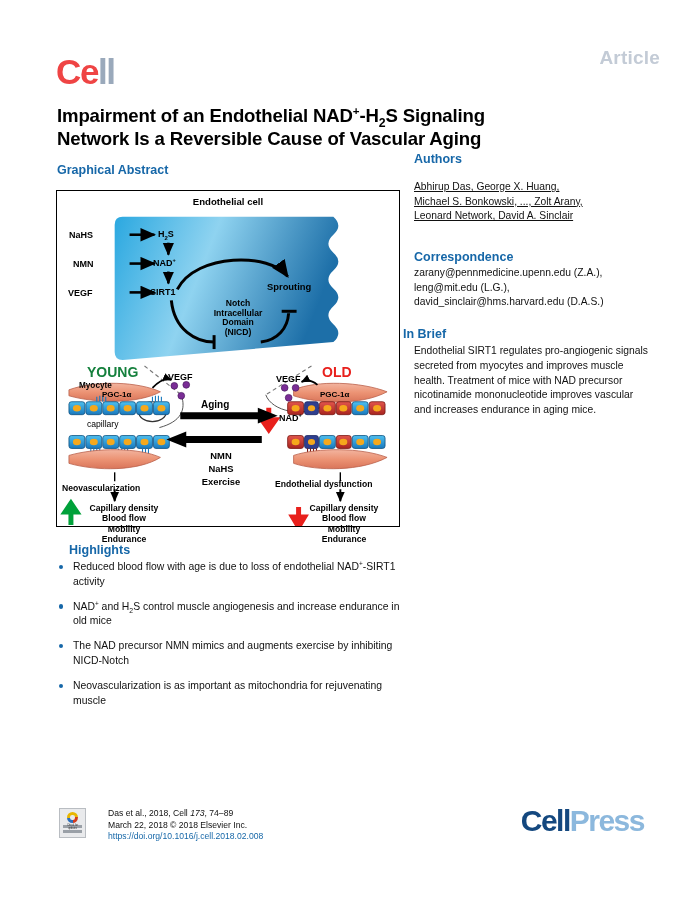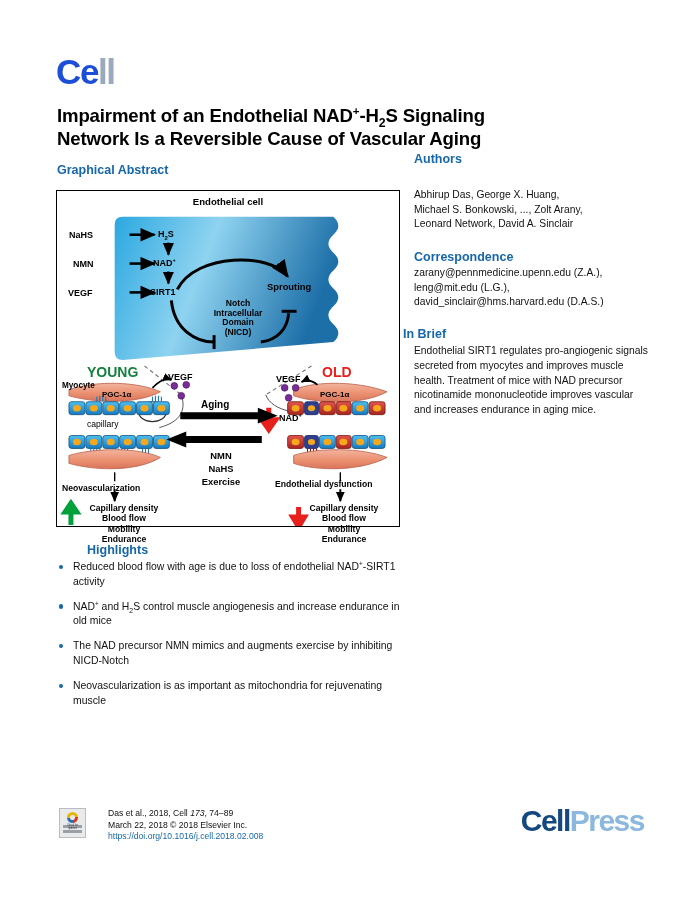--- a/index.html
+++ b/index.html
@@ -19,46 +19,46 @@
     text-align:right;
     font-size:19px;font-weight:bold;color:#c3cbd6;
     letter-spacing:.2px;
   }
   .cell-logo{
     position:absolute;left:56px;top:54px;
     font-size:35px;font-weight:bold;color:#1a6ba3;
     letter-spacing:-1.4px;line-height:1;
     font-family:"Liberation Sans", sans-serif;
   }
-  .cell-logo .l1{color:#1d4ed8;}
+  .cell-logo .l1{color:#ef4444;}
   .cell-logo .l2{color:#9aa9bb;}
   .paper-title{
     position:absolute;left:57px;top:104px;width:580px;
     font-size:18.6px;font-weight:bold;line-height:23px;
     color:#000;letter-spacing:-.15px;
   }
   sup{font-size:.62em;vertical-align:super;line-height:0;}
   sub{font-size:.66em;vertical-align:sub;line-height:0;}
 
   
   .sec-head{
     position:absolute;font-size:12.5px;font-weight:bold;color:#1667a8;
   }
   #h-ga{left:57px;top:163px;}
   #h-auth{left:414px;top:152px;}
   #h-corr{left:414px;top:250px;}
   #h-brief{left:403px;top:327px;}
-  #h-high{left:63px;top:543px;padding-left:24px;}
+  #h-high{left:45px;top:543px;padding-left:24px;}
 
   
   .rtext{
     position:absolute;left:414px;width:235px;
     font-size:10.3px;line-height:14.6px;color:#111;
   }
-  #authors{top:188px;}
+  #authors{top:180px;text-decoration:underline;}
   #corr{top:266px;}
   #brief{top:344px;line-height:14.8px;}
   #corr div, #authors div, #brief div{white-space:pre-wrap;}
 
   
   #highlights{position:absolute;left:57px;top:560px;width:350px;}
   .hl{position:relative;padding-left:16px;margin-bottom:10.5px;
       font-size:10.4px;line-height:14.6px;color:#111;}
   .hl .bullet{
     position:absolute;left:2px;top:4.6px;width:4.4px;height:4.4px;
@@ -96,20 +96,21 @@
     border:1.6px solid #000;background:#fff;box-sizing:border-box;
   }
   #ga-svg{position:absolute;left:0;top:0;width:100%;height:100%;}
   .ga-label{position:absolute;font-weight:bold;color:#000;pointer-events:none;}
 </style>
 </head>
 <body>
 
 <div class="page">
 
+  <div class="article-kicker">Article</div>
 
   <div class="cell-logo"><span class="l1">Ce</span><span class="l2">ll</span></div>
 
   <div class="paper-title">
     <span>Impairment of an Endothelial NAD</span><sup>+</sup><span>-H</span><sub>2</sub><span>S Signaling</span><br>
     <span>Network Is a Reversible Cause of Vascular Aging</span>
   </div>
 
   <div class="sec-head" id="h-ga">Graphical Abstract</div>
   <div class="sec-head" id="h-auth">Authors</div>
@@ -351,21 +352,21 @@
     <div class="ga-label" style="left:210px;top:90px;font-size:9.4px;">Sprouting</div>
 
     <div class="ga-label" style="left:136px;top:108px;width:90px;text-align:center;font-size:8.6px;line-height:9.6px;">
       <div>Notch</div>
       <div>Intracellular</div>
       <div>Domain</div>
       <div>(NICD)</div>
     </div>
 
     <div class="ga-label" style="left:30px;top:173px;font-size:14px;color:#15803d;">YOUNG</div>
-    <div class="ga-label" style="left:5px;top:190px;font-size:8.2px;">Myocyte</div>
+    <div class="ga-label" style="left:22px;top:190px;font-size:8.2px;">Myocyte</div>
     <div class="ga-label" style="left:45px;top:199px;font-size:8px;">PGC-1α</div>
     <div class="ga-label" style="left:111px;top:181px;font-size:9px;">VEGF</div>
     <div class="ga-label" style="left:30px;top:228px;font-size:8.6px;font-weight:normal;">capillary</div>
     <div class="ga-label" style="left:5px;top:292px;font-size:8.6px;">Neovascularization</div>
     <div class="ga-label" style="left:12px;top:312px;width:110px;text-align:center;font-size:8.6px;line-height:10.4px;">
       <div>Capillary density</div>
       <div>Blood flow</div>
       <div>Mobility</div>
       <div>Endurance</div>
     </div>

